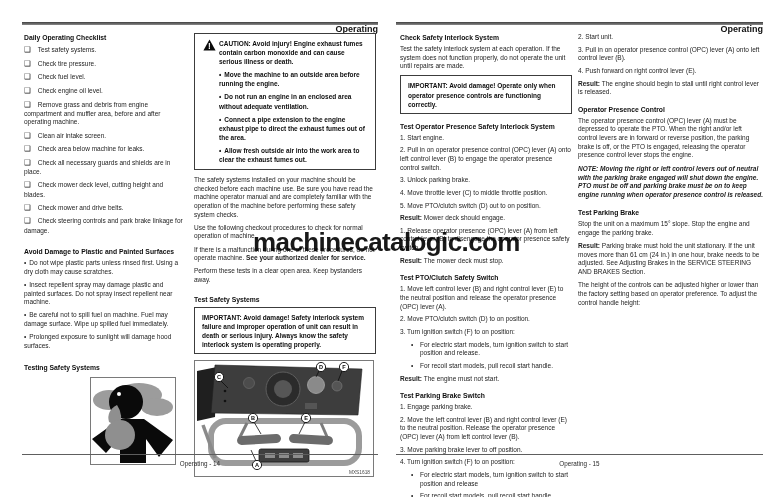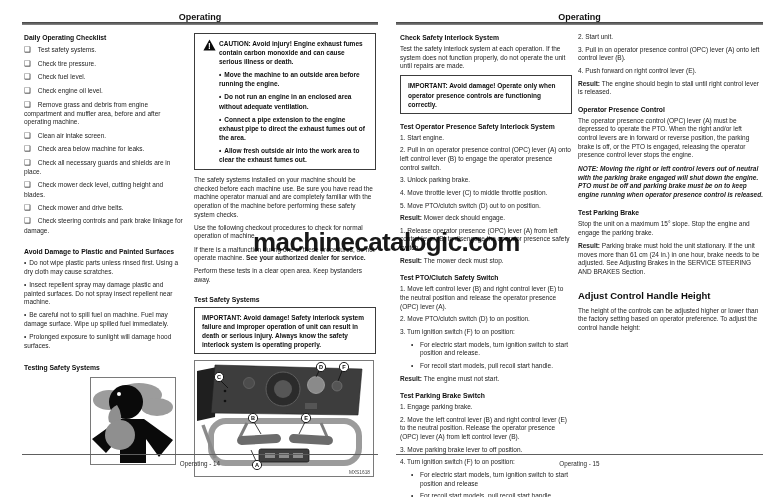--- a/index.html
+++ b/index.html
@@ -8,21 +8,21 @@
     position: relative;
     background: #ffffff;
     font-family: "Liberation Sans", sans-serif;
     color: #1c1c1c;
     overflow: hidden;
   }
   .page { position: absolute; top: 6px; height: 486px; }
   #page-left  { left: 22px;  width: 356px; }
   #page-right { left: 396px; width: 367px; }
 
-  .pg-header { position:absolute; top:6px; left:0; right:0; text-align:center;
+  .pg-header { position:absolute; top:18px; left:0; right:0; text-align:right;
                font-size:9px; font-weight:bold; color:#111; }
   .pg-rule   { position:absolute; top:16px; left:0; right:0; height:3px;
                background:linear-gradient(#3f3f3f,#8a8a8a); }
   .foot-rule { position:absolute; top:448px; left:0; right:0; border-top:1px solid #5e5e5e; }
   .foot-text { position:absolute; top:454px; left:0; right:0; text-align:center;
                font-size:6.3px; color:#2a2a2a; }
 
   .col { position:absolute; top:27px; }
   #page-left  .colA { left:2px;   width:161px; }
   #page-left  .colB { left:172px; width:182px; }
@@ -233,21 +233,20 @@
     <p class="step"><b>Result:</b> <span>The engine should begin to stall until right control lever is released.</span></p>
 
     <div class="sec">Operator Presence Control</div>
     <p class="body">The operator presence control (OPC) lever (A) must be depressed to operate the PTO. When the right and/or left control levers are in forward or reverse position, the parking brake is off, or the PTO is engaged, releasing the operator presence control lever stops the engine.</p>
     <p class="note">NOTE: Moving the right or left control levers out of neutral with the parking brake engaged will shut down the engine. PTO must be off and parking brake must be on to keep engine running when operator presence control is released.</p>
 
     <div class="sec">Test Parking Brake</div>
     <p class="body">Stop the unit on a maximum 15° slope. Stop the engine and engage the parking brake.</p>
     <p class="body"><b>Result:</b> <span>Parking brake must hold the unit stationary. If the unit moves more than 61 cm (24 in.) in one hour, brake needs to be adjusted. See Adjusting Brakes in the SERVICE STEERING AND BRAKES Section.</span></p>
 
-    <div class="big">Adjust Control Handle Height</div>
     <p class="body">The height of the controls can be adjusted higher or lower than the factory setting based on operator preference. To adjust the control handle height:</p>
   </div>
 
   <div class="foot-rule"></div>
   <div class="foot-text">Operating - 15</div>
 </div>
 
 <div id="watermark" style="color: #000000;">machinecatalogic.com</div>
 
 </body></html>

